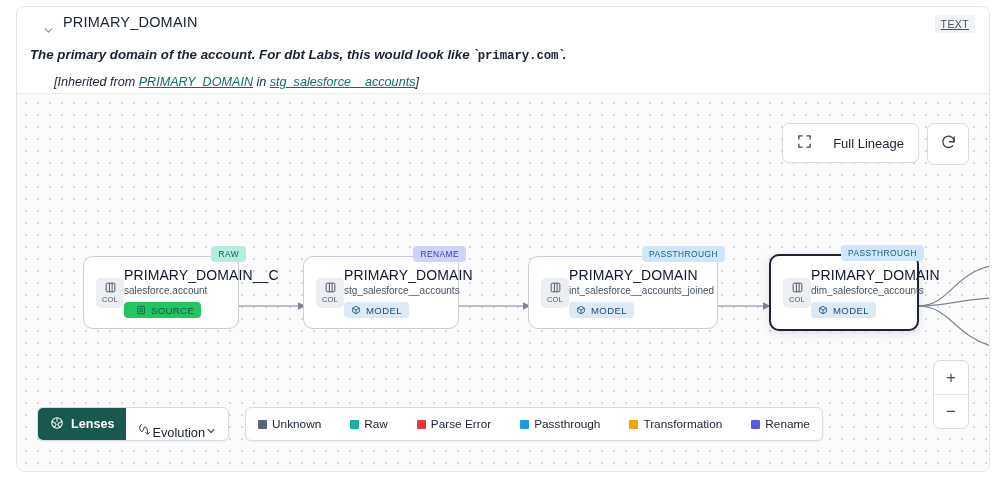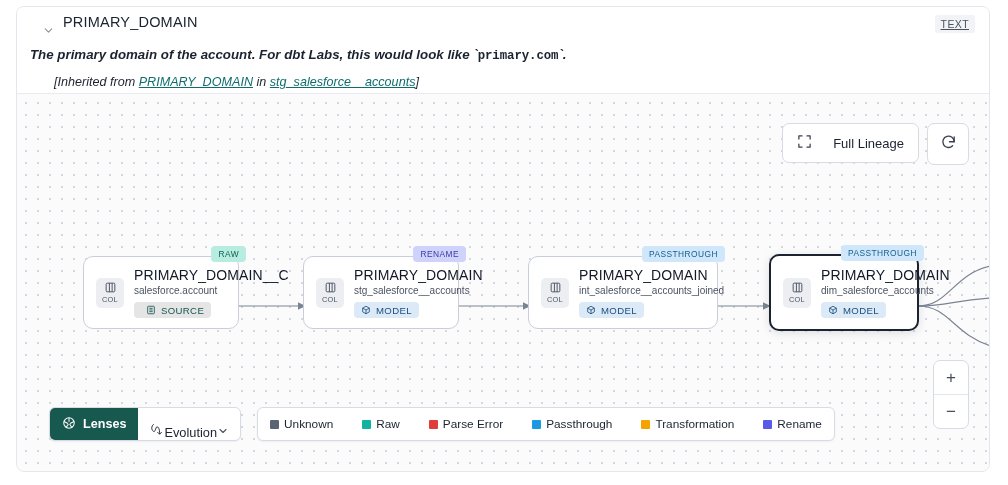--- a/index.html
+++ b/index.html
@@ -68,41 +68,41 @@
   }
   
   .node{
     position:absolute;background:#fff;border:1px solid #c9ced8;border-radius:10px;
     box-sizing:border-box;display:flex;align-items:center;padding-left:12px;
   }
   .node.sel{border:2px solid #1b2330;box-shadow:0 2px 10px rgba(20,28,45,.13);}
   .col-chip{
     width:28px;height:30px;background:#eceef2;border-radius:5px;color:#4d5563;
     display:flex;flex-direction:column;align-items:center;justify-content:center;
-    flex:0 0 auto;margin-right:10px;
+    flex:0 0 auto;
   }
   .col-chip .lbl{font-size:7.4px;letter-spacing:.3px;margin-top:1px;}
   .node-body{display:flex;flex-direction:column;gap:2px;}
   .node-title{font-size:14px;color:#111827;letter-spacing:.1px;}
   .node-sub{font-size:10px;color:#4a5260;}
   .kind{
     margin-top:4px;align-self:flex-start;display:flex;align-items:center;gap:5px;
     font-size:9.6px;letter-spacing:.35px;padding:2.5px 7px;border-radius:4px;
   }
-  .kind.source{background:#e5e5e5;color:#13544f;padding-left:12px;}
+  .kind.source{background:#22c55e;color:#13544f;padding-left:12px;}
   .kind.model{background:#dce9f7;color:#1b4f7d;}
   .pill{
     position:absolute;top:-11px;font-size:8.4px;letter-spacing:.45px;
     padding:3px 7px;border-radius:4px;font-weight:400;
   }
   .pill.raw{background:#b7ece0;color:#0e6250;}
   .pill.rename{background:#cfd2fb;color:#3a3ba8;}
   .pill.pass{background:#cfe6fb;color:#14618f;}
   
-  .bottom{position:absolute;left:32px;bottom:30px;display:flex;gap:16px;align-items:center;}
+  .bottom{position:absolute;left:20px;bottom:30px;display:flex;gap:16px;align-items:center;}
   .seg{
     display:flex;height:32px;border-radius:6px;overflow:hidden;border:1px solid #d7dbe3;
     background:#fff;box-shadow:0 1px 2px rgba(20,28,45,.06);
   }
   .seg .lenses{
     background:#17584f;color:#fff;display:flex;align-items:center;gap:7px;padding:0 12px;
     font-size:12.6px;font-weight:700;cursor:pointer;
   }
   .seg .evo{
     display:flex;align-items:flex-end;gap:0;padding:0 11px;font-size:12.8px;color:#1b2330;

